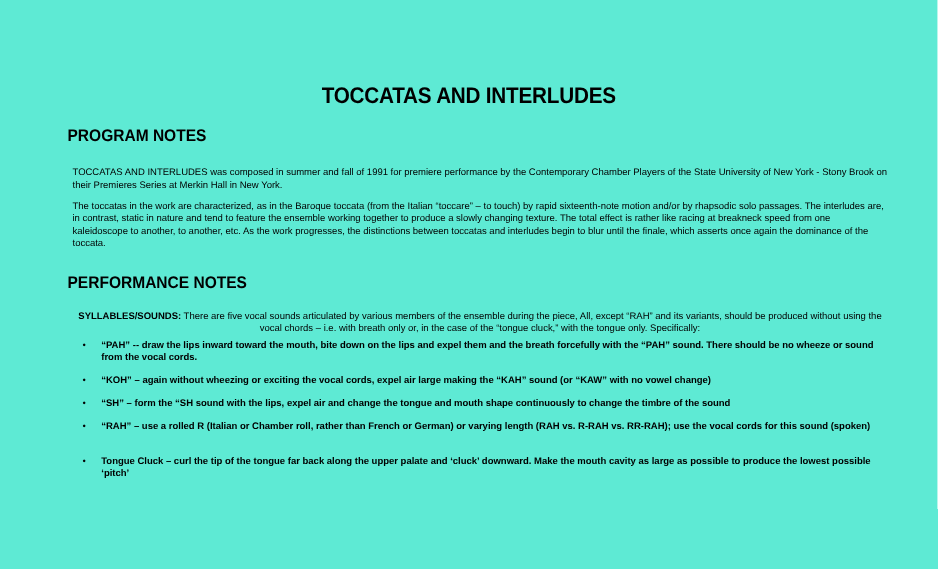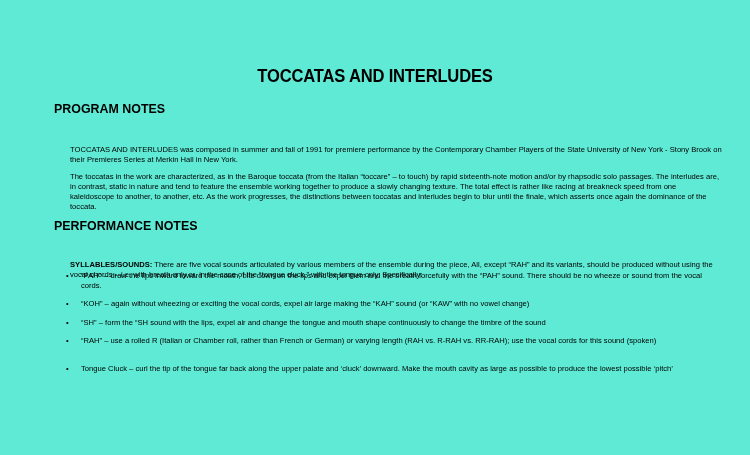--- a/index.html
+++ b/index.html
@@ -39,21 +39,21 @@
       font-size: 13.5px;
       transform: scaleX(0.92);
       transform-origin: left;
     }
     .para {
       position: absolute;
       left: 54px;
       width: 652px;
       font-size: 7.6px;
       line-height: 10px;
-      margin: 16px;
+      margin: 4px;
     }
     .para b { font-weight: bold; }
     .bullet-list {
       position: absolute;
       left: 54px;
       width: 652px;
       margin: 0;
       padding: 0;
       list-style: none;
     }
@@ -66,38 +66,39 @@
     }
     .bullet-dot {
       position: absolute;
       left: 12px;
       top: 0;
       font-size: 7.6px;
     }
     .bullet-text {
       display: block;
       margin-left: 27px;
+      font-weight: bold;
     }
   </style>
 </head>
 <body>
 
 <div class="page">
 
   <div class="doc-title">TOCCATAS AND INTERLUDES</div>
 
   <div class="section-heading" style="top:101px;">PROGRAM NOTES</div>
 
   <p class="para" style="top:129px;">TOCCATAS AND INTERLUDES was composed in summer and fall of 1991 for premiere performance by the Contemporary Chamber Players of the State University of New York - Stony Brook on their Premieres Series at Merkin Hall in New York.</p>
 
   <p class="para" style="top:156px;">The toccatas in the work are characterized, as in the Baroque toccata (from the Italian “toccare” – to touch) by rapid sixteenth-note motion and/or by rhapsodic solo passages.  The interludes are, in contrast, static in nature and tend to feature the ensemble working together to produce a slowly changing texture.  The total effect is rather like racing at breakneck speed from one kaleidoscope to another, to another, etc.  As the work progresses, the distinctions between toccatas and interludes begin to blur until the finale, which asserts once again the dominance of the toccata.</p>
 
   <div class="section-heading" style="top:218px;">PERFORMANCE NOTES</div>
 
-  <p class="para" style="top:244px;"><b>SYLLABLES/SOUNDS:</b><span>  There are five vocal sounds articulated by various members of the ensemble during the piece,  All, except “RAH” and its variants, should be produced without using the vocal chords – i.e. with breath only or, in the case of the “tongue cluck,” with the tongue only.  Specifically:</span></p>
+  <p class="para" style="top:244px;text-align:center;"><b>SYLLABLES/SOUNDS:</b><span>  There are five vocal sounds articulated by various members of the ensemble during the piece,  All, except “RAH” and its variants, should be produced without using the vocal chords – i.e. with breath only or, in the case of the “tongue cluck,” with the tongue only.  Specifically:</span></p>
 
   <ul class="bullet-list" style="top:0;">
     <li class="bullet-item" style="top:271px;">
       <span class="bullet-dot">•</span>
       <span class="bullet-text">“PAH” -- draw the lips inward toward the mouth, bite down on the lips and expel them and the breath forcefully with the “PAH” sound.  There should be no wheeze or sound from the vocal cords.</span>
     </li>
     <li class="bullet-item" style="top:299px;">
       <span class="bullet-dot">•</span>
       <span class="bullet-text">“KOH” – again without wheezing or exciting the vocal cords, expel air large making the “KAH” sound (or “KAW” with no vowel change)</span>
     </li>

